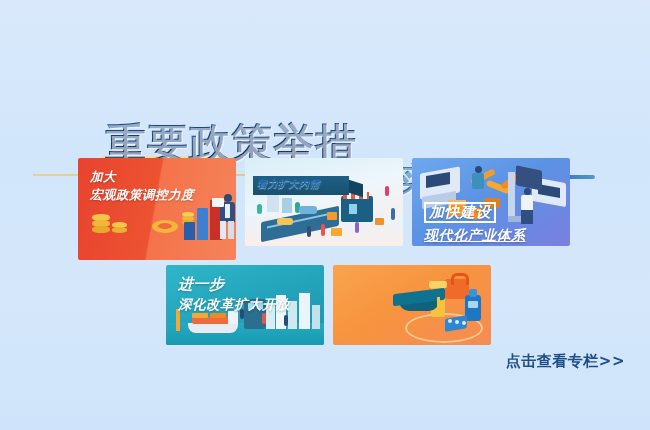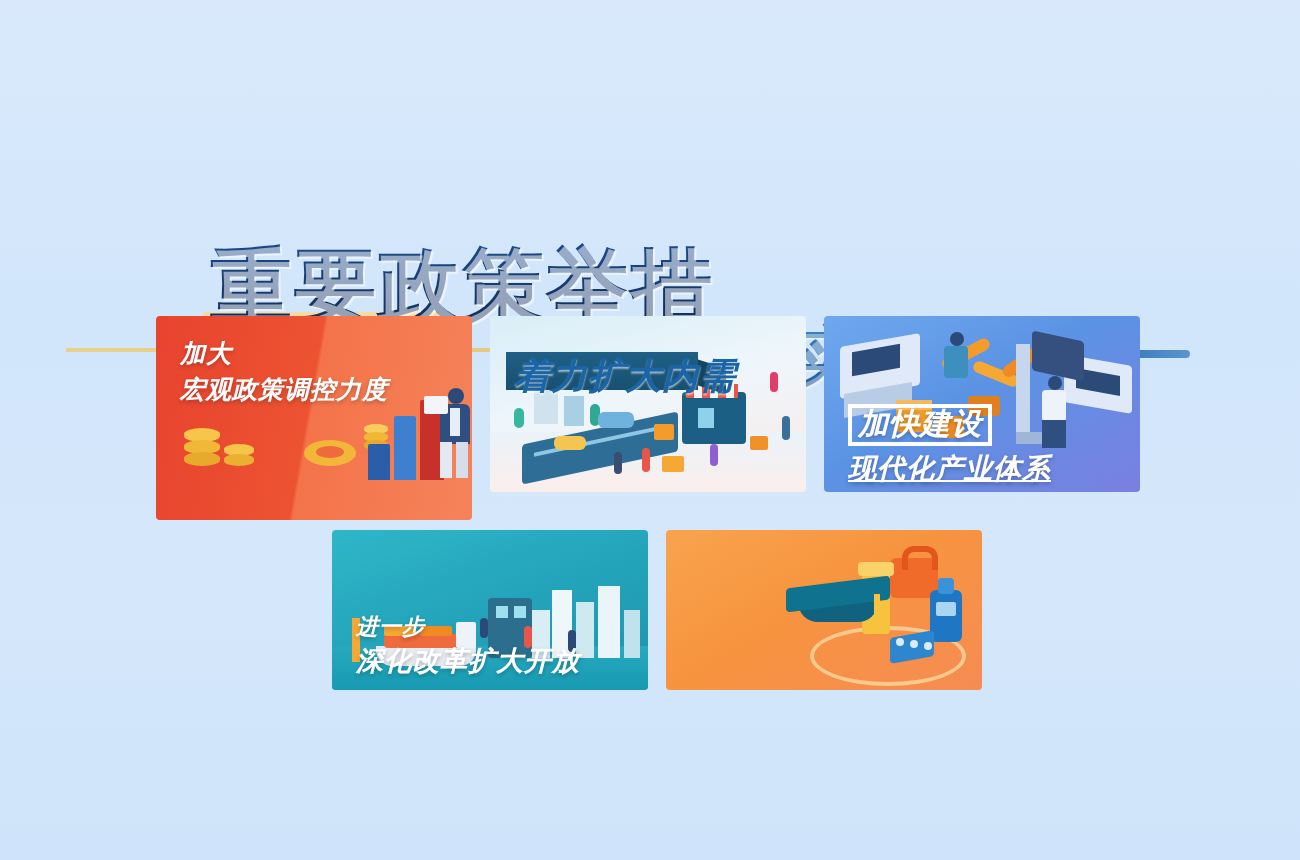--- a/index.html
+++ b/index.html
@@ -61,21 +61,21 @@
   
   #card1{left:78px;top:158px;width:158px;height:102px;
     background:linear-gradient(100deg,#e8432f 0%,#ec5331 48%,#f4734a 49%,#f5835a 100%);}
   #card1 .label{left:12px;top:11px;font-size:12.5px;}
   #card1 .lbl-top{font-size:12.5px;}
   #card1 .lbl-main{font-size:12.5px;margin-top:3px;}
 
   
   #card2{left:245px;top:158px;width:158px;height:88px;
     background:linear-gradient(165deg,#d9eef7 0%,#eef6fb 45%,#fae9e6 100%);}
-  #card2 .label{left:12px;top:20px;font-size:18px;color:#ffffff;}
+  #card2 .label{left:12px;top:20px;font-size:10px;color:#ffffff;}
   #card2 .ribbon{
     position:absolute;left:8px;top:18px;width:96px;height:19px;z-index:5;
     background:linear-gradient(180deg,#1f5f86 0%,#18506f 100%);
   }
   #card2 .ribbon-tail{
     position:absolute;left:104px;top:24px;width:14px;height:13px;z-index:4;
     background:#13455e;transform:skewY(18deg);
   }
   #card2 .t-blue{color:#1a64a8;text-shadow:0 1px 1px rgba(255,255,255,.6);}
 
@@ -83,21 +83,21 @@
   #card3{left:412px;top:158px;width:158px;height:88px;
     background:linear-gradient(150deg,#6fa8ee 0%,#5b93e4 45%,#7a7fe0 100%);}
   #card3 .label{left:12px;top:44px;}
   #card3 .lbl-top{font-size:15px;}
   #card3 .lbl-main{font-size:14px;margin-top:4px;text-decoration:underline;}
 
   
   #card4{left:166px;top:265px;width:158px;height:80px;
     background:linear-gradient(160deg,#2fb6c9 0%,#25a7bd 40%,#1d93ad 100%);}
   #card4 .label{left:12px;top:10px;}
-  #card4 .lbl-top{font-size:11px;margin-top:32px;}
+  #card4 .lbl-top{font-size:15px;}
   #card4 .lbl-main{font-size:13.5px;margin-top:3px;}
 
   
   #card5{left:333px;top:265px;width:158px;height:80px;
     background:linear-gradient(150deg,#f9a34e 0%,#f7943f 45%,#f58c53 100%);}
   #card5 .label{left:12px;top:29px;}
   #card5 .lbl-main{font-size:13.5px;margin-top:5px;}
 
   
   .ill{position:absolute;inset:0;z-index:1;pointer-events:none;}
@@ -287,14 +287,15 @@
       <div class="sh" style="left:136px;top:24px;width:8px;height:8px;background:#3a92d8;border-radius:2px;"></div>
       <div class="sh" style="left:135px;top:36px;width:10px;height:7px;background:#a9d6f3;border-radius:1px;"></div>
 
       <div class="sh" style="left:112px;top:52px;width:22px;height:13px;background:#2e86cf;border-radius:2px;transform:skewY(-10deg);"></div>
       <div class="sh" style="left:115px;top:54px;width:4px;height:4px;background:#d8ecfb;border-radius:50%;"></div>
       <div class="sh" style="left:122px;top:55px;width:4px;height:4px;background:#d8ecfb;border-radius:50%;"></div>
       <div class="sh" style="left:129px;top:56px;width:4px;height:4px;background:#d8ecfb;border-radius:50%;"></div>
     </div>
   </div>
 
+  <div class="footer-link">点击查看专栏&gt;&gt;</div>
 
 </div>
 
 </body></html>

